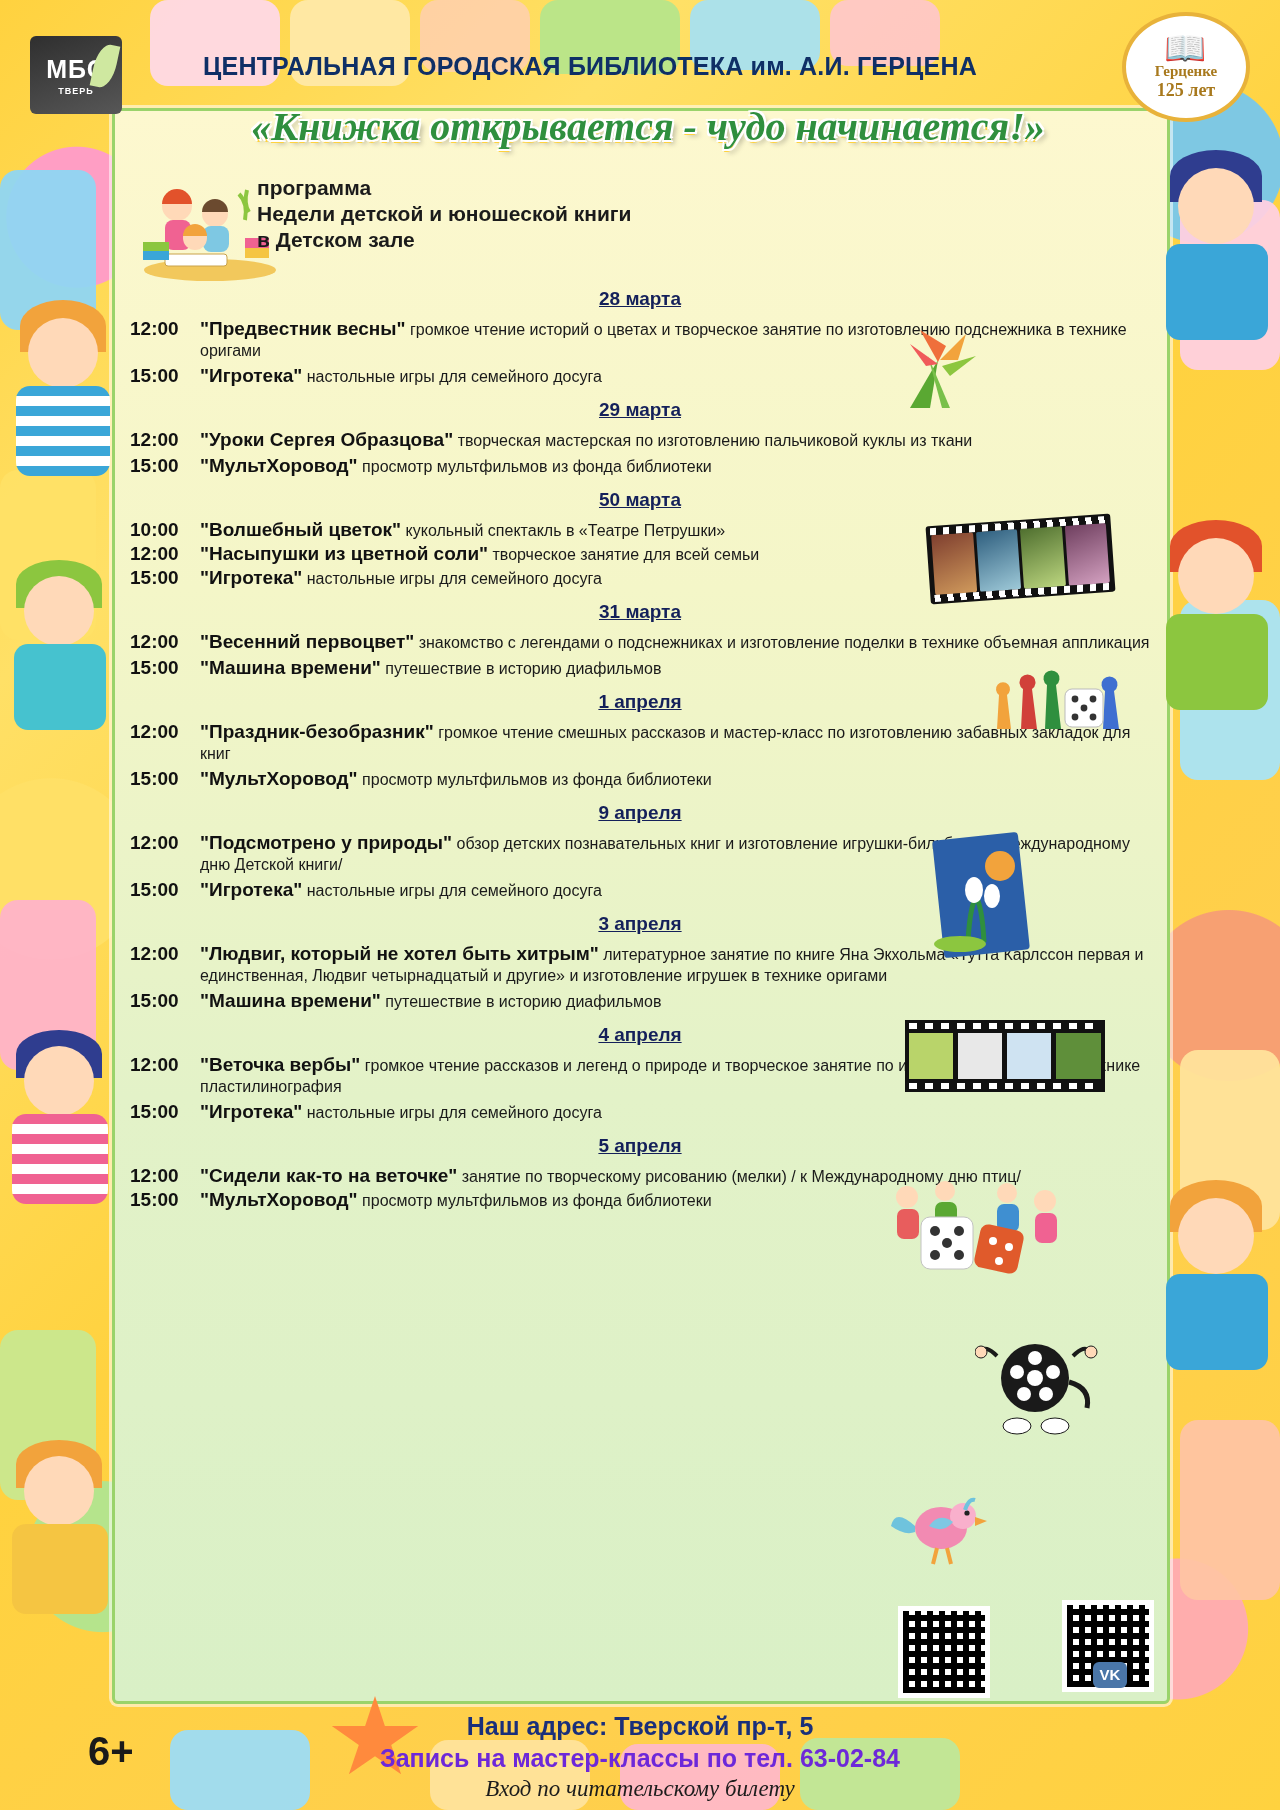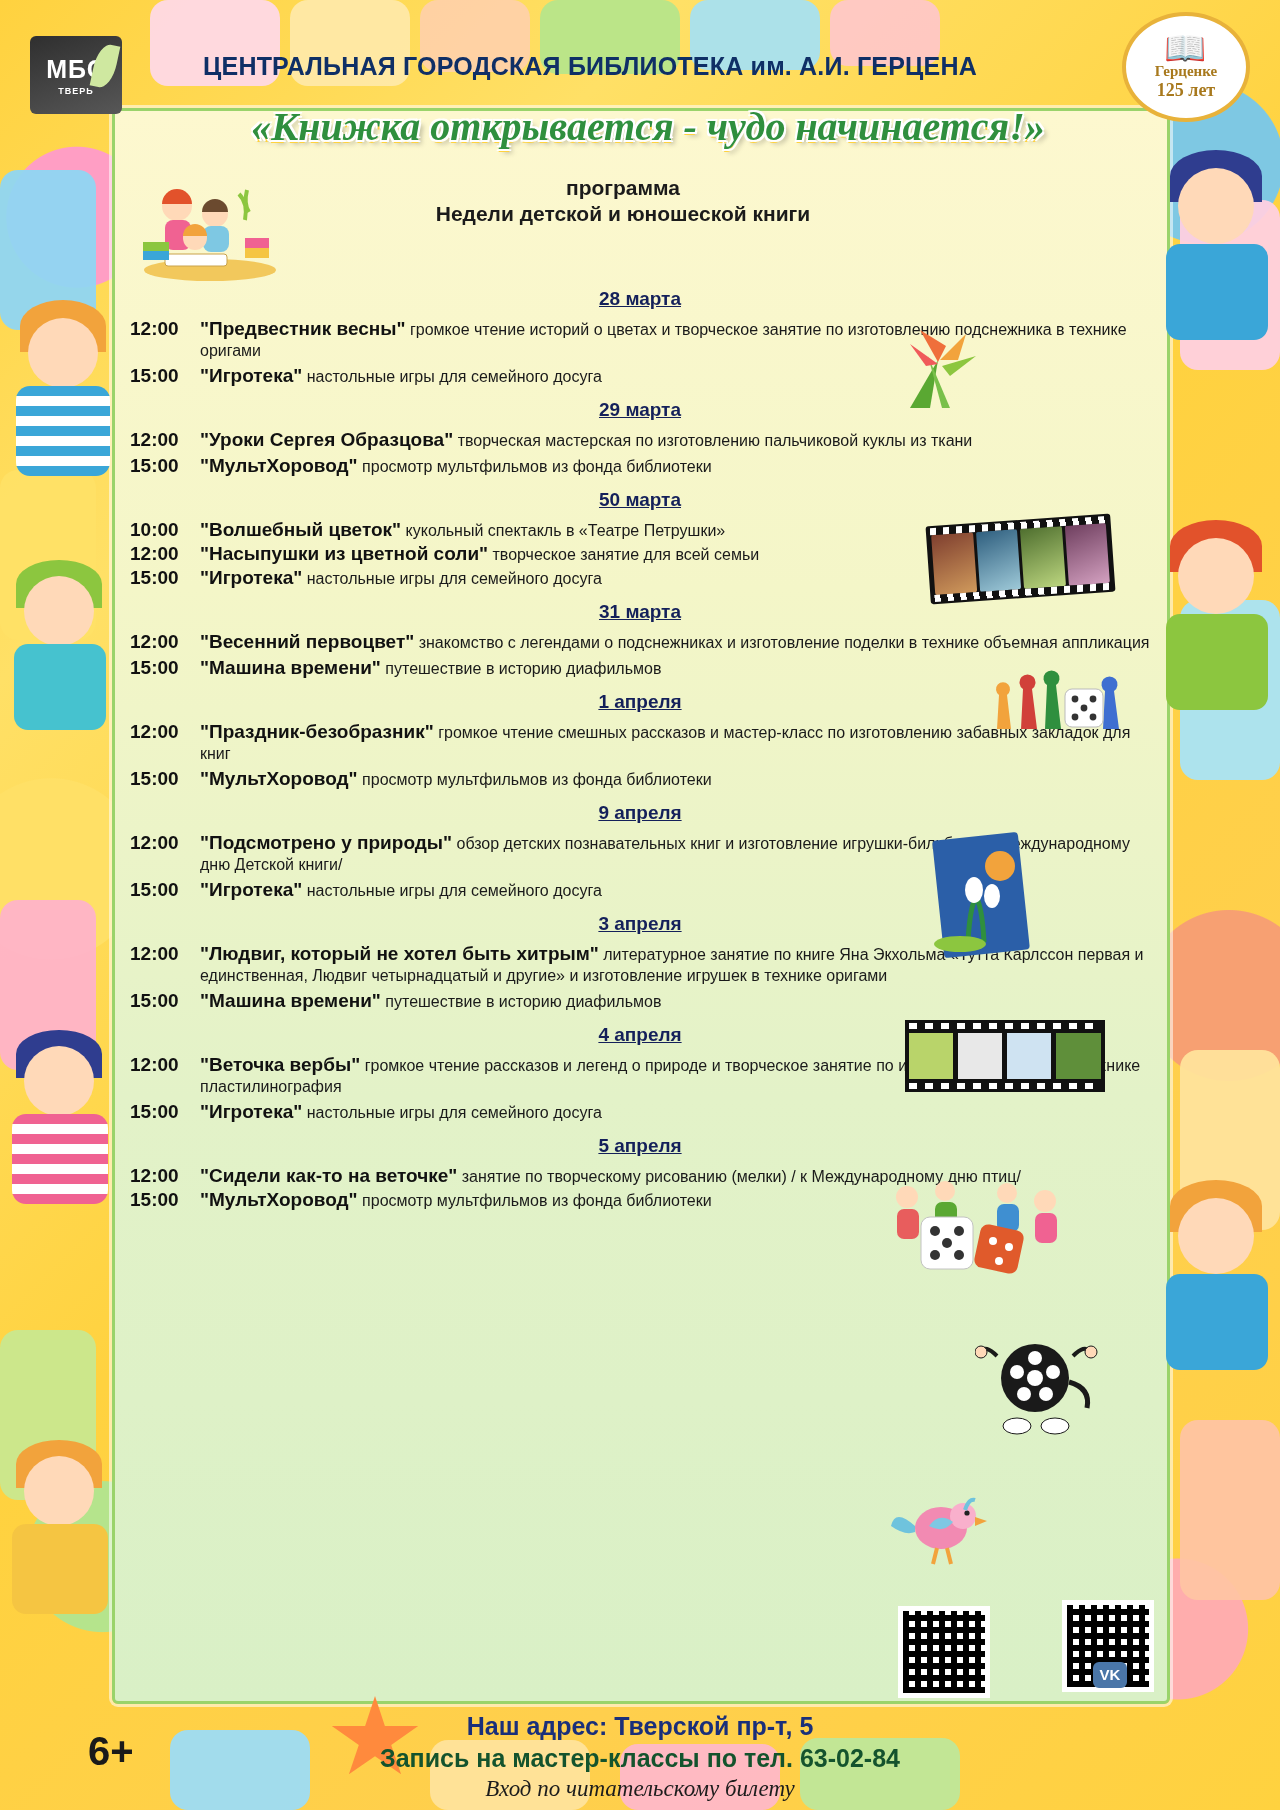--- a/index.html
+++ b/index.html
@@ -80,22 +80,22 @@
     font-size: 40px;
     color: #2f8f3e;
     text-shadow:
       -2px -2px 0 #fff, 2px -2px 0 #fff, -2px 2px 0 #fff, 2px 2px 0 #fff,
       0 3px 0 #ffd23f, 4px 4px 5px rgba(0,0,0,.25);
     z-index: 6;
     padding-left: 16px;
   }
   
   .prog-head {
-    position: absolute; left: 243px; top: 175px; width: 760px;
-    text-align: center; color: #1b1b1b;
+    position: absolute; left: 257px; top: 175px; width: 760px;
+    text-align: left; color: #1b1b1b;
     font-size: 21px; font-weight: bold; line-height: 26px;
     z-index: 5;
   }
   .illus-kids {
     position: absolute; left: 135px; top: 172px; width: 150px; height: 110px; z-index: 5;
   }
   
   .sched { position: absolute; left: 130px; top: 276px; width: 1020px; z-index: 5; }
   .day {
     text-align: center; font-size: 19px; font-weight: bold; color: #14205a;
@@ -131,21 +131,21 @@
     background-image:
       repeating-linear-gradient(90deg,#000 0 6px,#fff 6px 12px),
       repeating-linear-gradient(0deg,#000 0 6px,transparent 6px 12px);
     background-blend-mode: multiply;
   }
   
   .footer {
     position: absolute; left: 0; bottom: 8px; width: 1280px; text-align: center; z-index: 7;
   }
   .f1 { font-size: 25px; font-weight: bold; color: #1a2f7a; }
-  .f2 { font-size: 25px; font-weight: bold; color: #14532d; margin-top: 3px; }
+  .f2 { font-size: 25px; font-weight: bold; color: #6d28d9; margin-top: 3px; }
   .f3 { font-size: 23px; font-style: italic; color: #1c1c1c; font-family:"Liberation Serif", serif; margin-top: 3px; }
   .age {
     position: absolute; left: 88px; bottom: 36px; z-index: 8;
     font-size: 40px; font-weight: bold; color: #1a1a1a;
   }
   .star {
     position:absolute; left: 330px; bottom: 28px; width: 90px; height: 86px; z-index: 6;
     background: #ff8a3d;
     clip-path: polygon(50% 0%, 61% 35%, 98% 35%, 68% 57%, 79% 91%, 50% 70%, 21% 91%, 32% 57%, 2% 35%, 39% 35%);
   }
@@ -252,20 +252,21 @@
       <rect x="110" y="66" width="24" height="10" fill="#f06292"></rect>
       <rect x="110" y="76" width="24" height="10" fill="#f5c542"></rect>
       <path d="M104 22c6 6 8 16 6 26" stroke="#8cc63f" stroke-width="4" fill="none"></path>
       <path d="M112 18c-2 8-2 16 2 22" stroke="#8cc63f" stroke-width="4" fill="none"></path>
     </svg>
   </div>
 
   <div class="prog-head">
     <div>программа</div>
     <div>Недели детской и юношеской книги</div>
+    <div>в Детском зале</div>
   </div>
 
   <div class="sched">
 
     <div class="day">28 марта</div>
     <div class="ev">
       <span class="time">12:00</span>
       <span class="body"><span class="ttl">"Предвестник весны"</span><span> громкое чтение историй о цветах и  творческое занятие по изготовлению подснежника в технике оригами</span></span>
     </div>
     <div class="ev">

